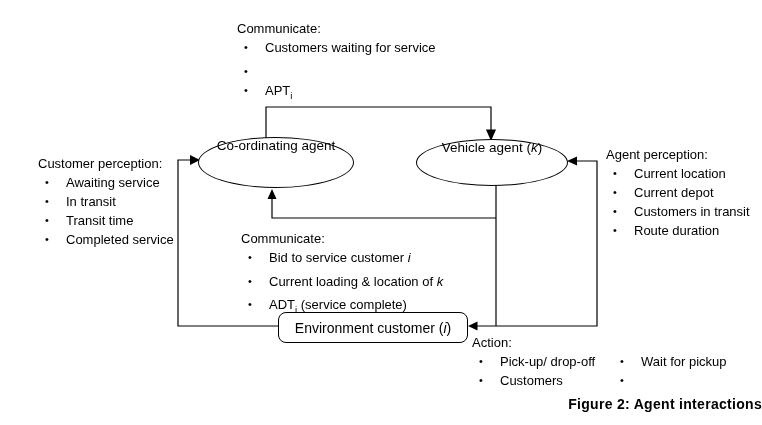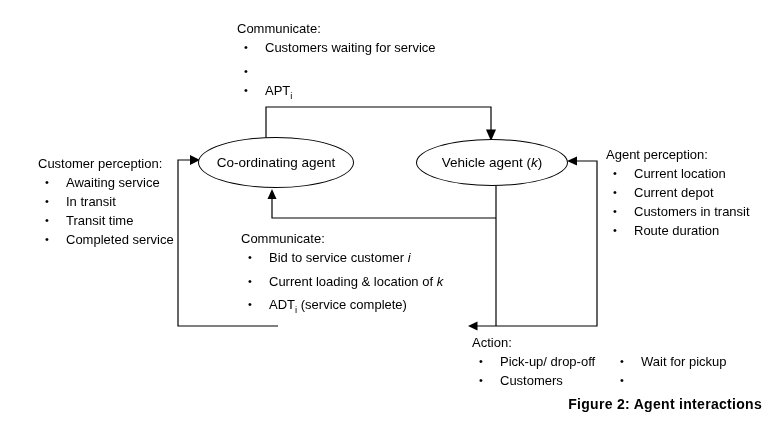--- a/index.html
+++ b/index.html
@@ -32,21 +32,21 @@
   #blk-communicate-mid   { left:241px; top:229px; }
   #blk-action            { left:472px; top:333px; }
   #blk-action .cols      { display:flex; }
   #blk-action .col1      { width:141px; }
 
   
   .oval {
     position:absolute;
     border:1.6px solid #000;
     border-radius:50%;
-    display:flex; align-items:center; justify-content:center;
+    display:flex; align-items:flex-start; justify-content:center;
     font-size:13.5px;
     background:#ffffff;
     white-space:nowrap;
   }
   #oval-coordinating { left:198px; top:137px; width:156px; height:51px; }
   #oval-vehicle      { left:416px; top:139px; width:152px; height:47px; }
 
   #env-box {
     position:absolute;
     left:278px; top:312px; width:190px; height:31px;
@@ -192,16 +192,19 @@
   </div>
 
   <div class="oval" id="oval-coordinating">
     <span>Co-ordinating agent</span>
   </div>
 
   <div class="oval" id="oval-vehicle">
     <span><span>Vehicle agent (</span><i>k</i><span>)</span></span>
   </div>
 
+  <div id="env-box">
+    <span><span>Environment customer (</span><i>i</i><span>)</span></span>
+  </div>
 
   <div id="caption">Figure 2: Agent interactions</div>
 
 </div>
 
 </body></html>

